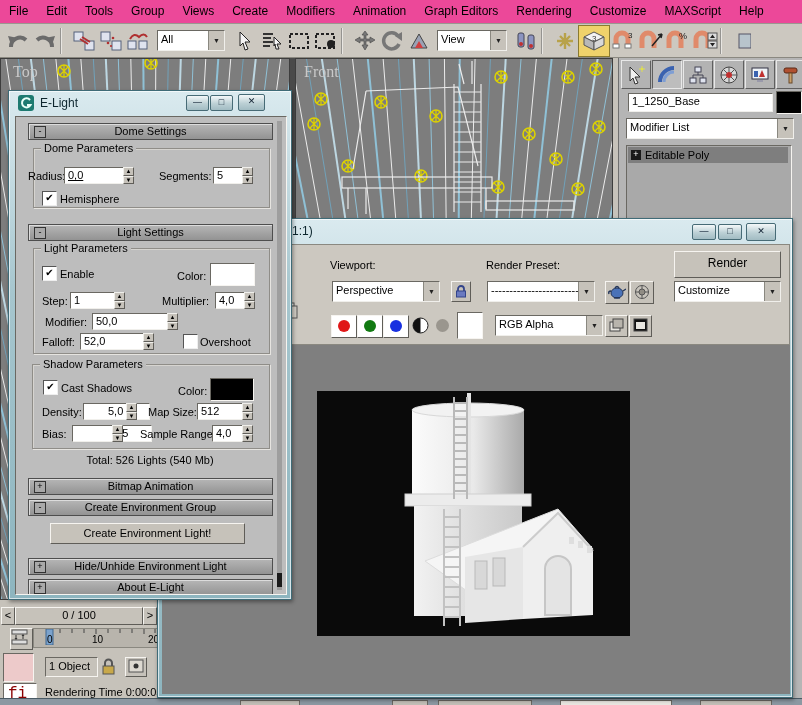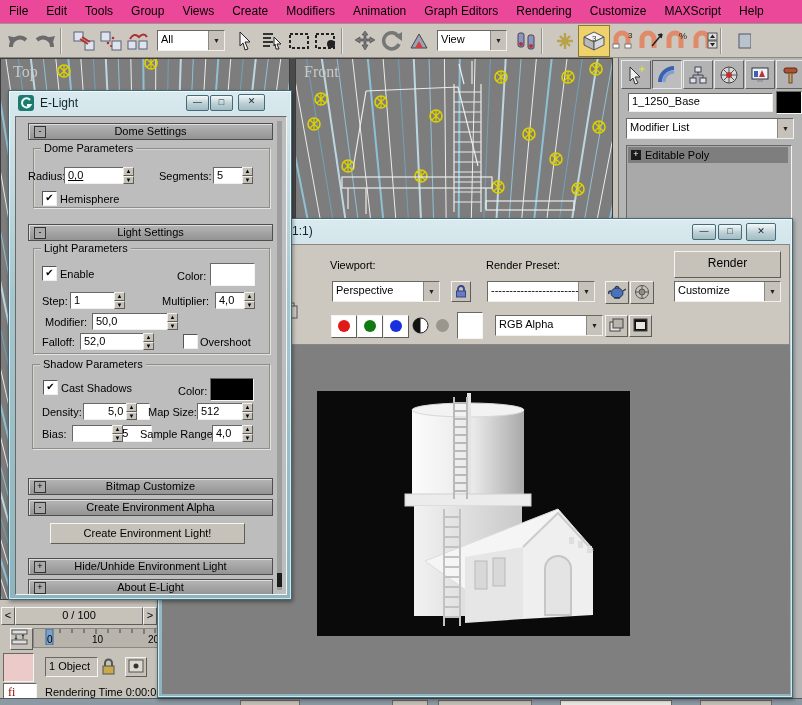--- a/index.html
+++ b/index.html
@@ -620,21 +620,21 @@
           <rect x="2" y="9" width="11" height="8" fill="#c8a84a" stroke="#555"></rect>
         </svg>
       </span>
     <span class="a btn" style="left:125px;top:57px;width:20px;height:18px;">
       <svg width="16" height="14" style="margin:1px auto;">
           <rect x="1" y="1" width="14" height="12" fill="#ddd9d1" stroke="#555"></rect>
           <circle cx="8" cy="7" r="2.5" fill="#333"></circle>
         </svg>
       </span>
     <div class="a sunken" style="left:3px;top:83px;width:32px;height:18px;background:#fff;">
-      <span style="font-family:Liberation Serif, serif;font-size:12px;color:#8b0000;padding:1px 4px;display:block;">fi</span>
+      <span style="font-family:Liberation Mono, monospace;font-size:16px;color:#8b0000;padding:1px 4px;display:block;">fi</span>
     </div>
     <span class="lbl a" style="left:45px;top:86px;font-size:11px;">Rendering Time 0:00:05</span>
   </div>
 
   <div class="a" style="left:0;top:698px;width:802px;height:7px;background:#8c98a2;border-top:1px solid #4a5a64;">
     <span class="a" style="left:240px;top:1px;width:58px;height:6px;background:#c2beb6;border:1px solid #6a6862;"></span>
     <span class="a" style="left:392px;top:1px;width:34px;height:6px;background:#c2beb6;border:1px solid #6a6862;"></span>
     <span class="a" style="left:438px;top:1px;width:92px;height:6px;background:#c2beb6;border:1px solid #6a6862;"></span>
     <span class="a" style="left:560px;top:1px;width:110px;height:6px;background:#e8e6e0;border:1px solid #6a6862;"></span>
     <span class="a" style="left:700px;top:1px;width:70px;height:6px;background:#c2beb6;border:1px solid #6a6862;"></span>
@@ -890,28 +890,29 @@
           <div class="su"></div>
           <div class="sd"></div>
         </div>
       <span class="lbl a" style="left:124px;top:311px;">Sample Range:</span>
       <div class="field a" style="left:196px;top:308px;width:25px;height:15px;">
         <span>4,0</span></div>
       <div class="spin a" style="left:226px;top:308px;height:17px;">
           <div class="su"></div>
           <div class="sd"></div>
         </div>
+      <span class="lbl a" style="left:0;top:337px;width:268px;text-align:center;">Total: 526 Lights (540 Mb)</span>
 
       <div class="rollhead" style="left:12px;top:361px;width:243px;height:15px;">
         <span class="rbox">+</span>
-        <span>Bitmap Customize</span>
+        <span>Bitmap Animation</span>
       </div>
       <div class="rollhead" style="left:12px;top:382px;width:243px;height:15px;">
         <span class="rbox">-</span>
-        <span>Create Environment Alpha</span>
+        <span>Create Environment Group</span>
       </div>
       <span class="btn a" style="left:34px;top:406px;width:193px;height:19px;line-height:18px;">Create Environment Light!</span>
       <div class="rollhead" style="left:12px;top:441px;width:243px;height:15px;">
         <span class="rbox">+</span>
         <span>Hide/Unhide Environment Light</span>
       </div>
       <div class="rollhead" style="left:12px;top:462px;width:243px;height:15px;">
         <span class="rbox">+</span>
         <span>About E-Light</span>
       </div>

